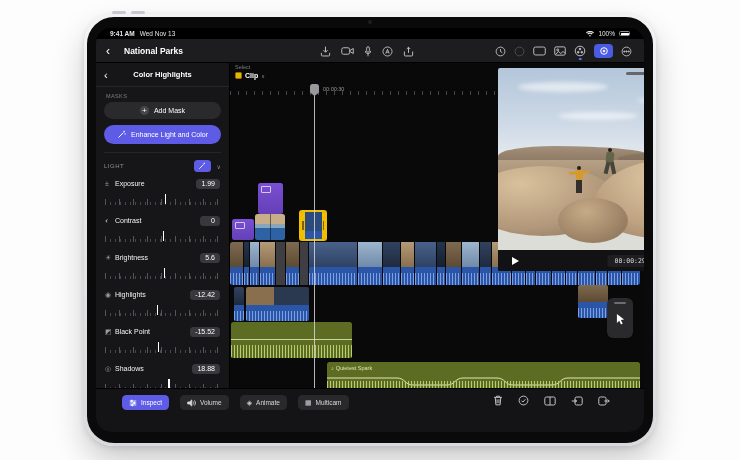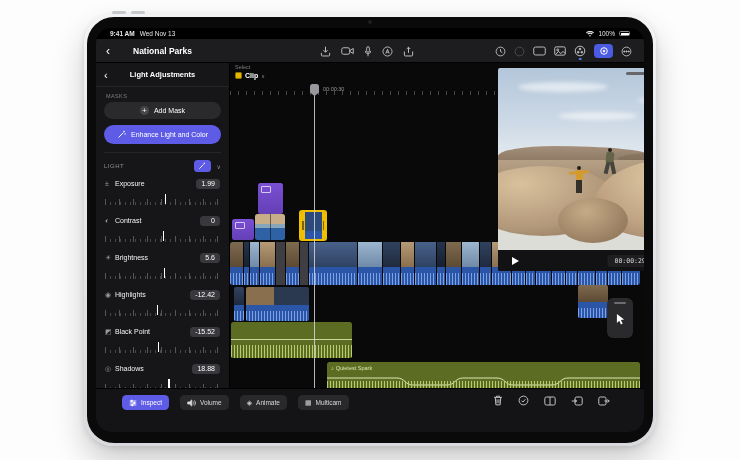--- a/index.html
+++ b/index.html
@@ -29,21 +29,21 @@
   .statusbar .left { display:flex; gap:5px; }
   .statusbar .right { display:flex; gap:4px; align-items:center; }
   .batt { width:11px; height:5px; border:1px solid #8d8d92; border-radius:1.5px; position:relative; }
   .batt::after { content:""; position:absolute; left:.5px; top:.5px; width:8px; height:2.5px; background:#fff; border-radius:.5px; }
 
   
   .toolbar { position:absolute; left:0; top:11px; width:100%; height:24px;
              background:#1d1d1f; border-bottom:1px solid #000;
              display:flex; align-items:center; }
   .tb-back { color:#fff; font-size:12px; margin-left:10px; line-height:1; }
-  .tb-title { color:#fff; font-size:8.5px; font-weight:bold; margin-left:23px; }
+  .tb-title { color:#fff; font-size:8.5px; font-weight:bold; margin-left:14px; }
   .tb-center { position:absolute; left:224px; top:0; height:24px; display:flex; gap:10px; align-items:center; }
   .tb-right  { position:absolute; right:12px; top:0; height:24px; display:flex; gap:8px; align-items:center; }
   .icon { display:inline-flex; align-items:center; justify-content:center; }
   .icon svg { display:block; }
   .jog-btn { width:19px; height:14px; border-radius:4px; background:#4b5be4;
              display:flex; align-items:center; justify-content:center; }
   .color-wrap { position:relative; }
   .color-wrap::after { content:""; position:absolute; left:50%; bottom:-3px; transform:translateX(-50%);
                        width:2.5px; height:2.5px; border-radius:50%; background:#4b7bf5; }
 
@@ -294,21 +294,21 @@
               <circle cx="8" cy="8" r=".9" fill="#c2c2c7"></circle>
               <circle cx="11.2" cy="8" r=".9" fill="#c2c2c7"></circle>
             </svg>
         </span>
       </div>
     </div>
 
     <div class="sidebar">
       <div class="side-head">
         <span class="side-back">‹</span>
-        <span class="side-title">Light Adjustments</span>
+        <span class="side-title">Color Highlights</span>
       </div>
       <div class="masks-label">MASKS</div>
       <div class="btn-addmask">
         <span class="plus-circ">+</span>
         <span>Add Mask</span>
       </div>
       <div class="btn-enhance">
         <span class="icon">
           <svg width="9" height="9" viewBox="0 0 12 12" fill="none" stroke="#fff" stroke-width="1.3">
               <path d="M2 10 8.5 3.5"></path>

